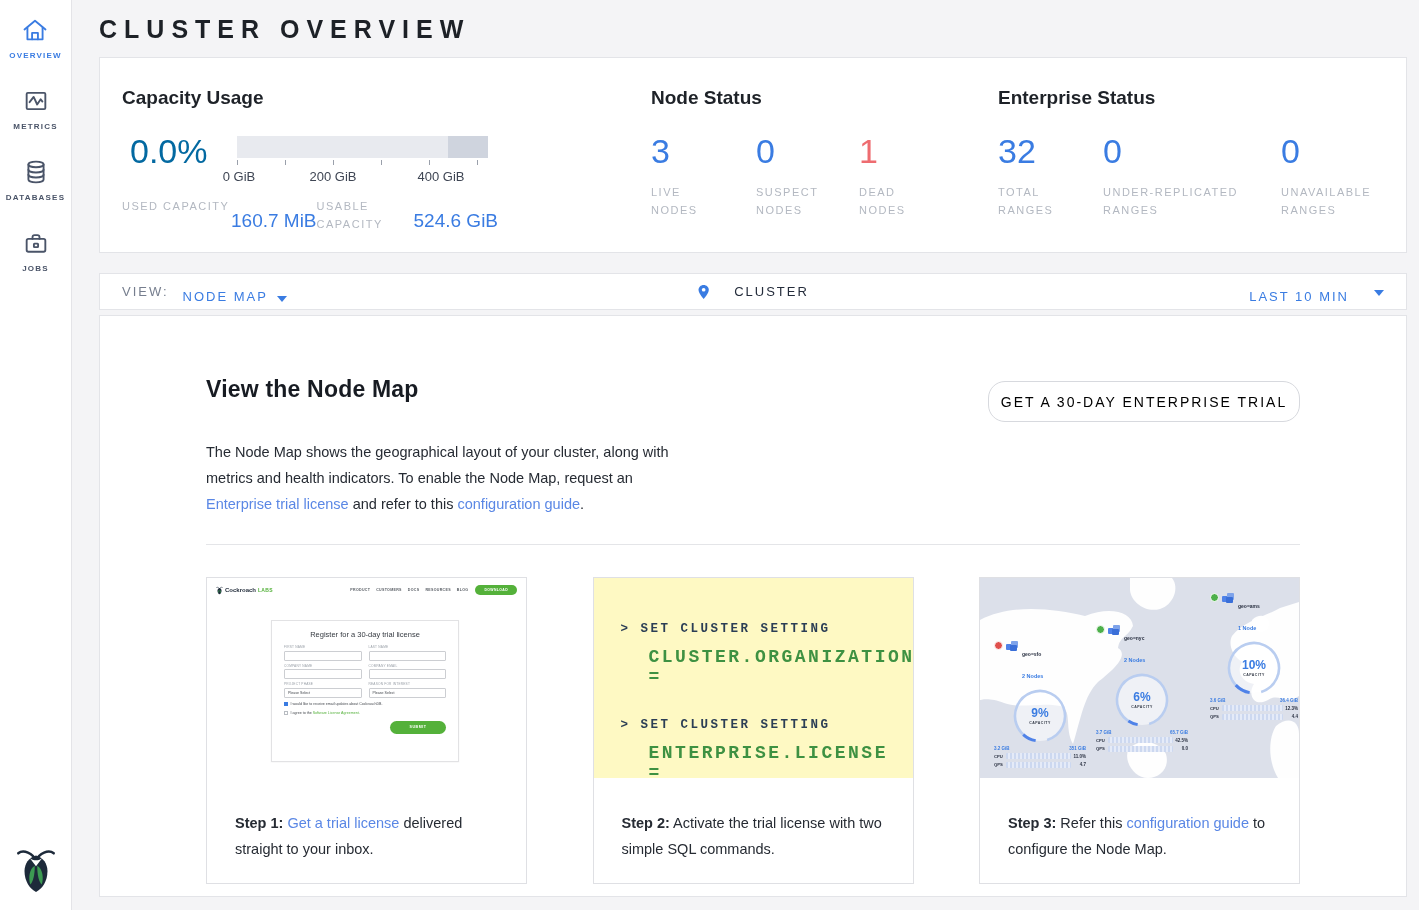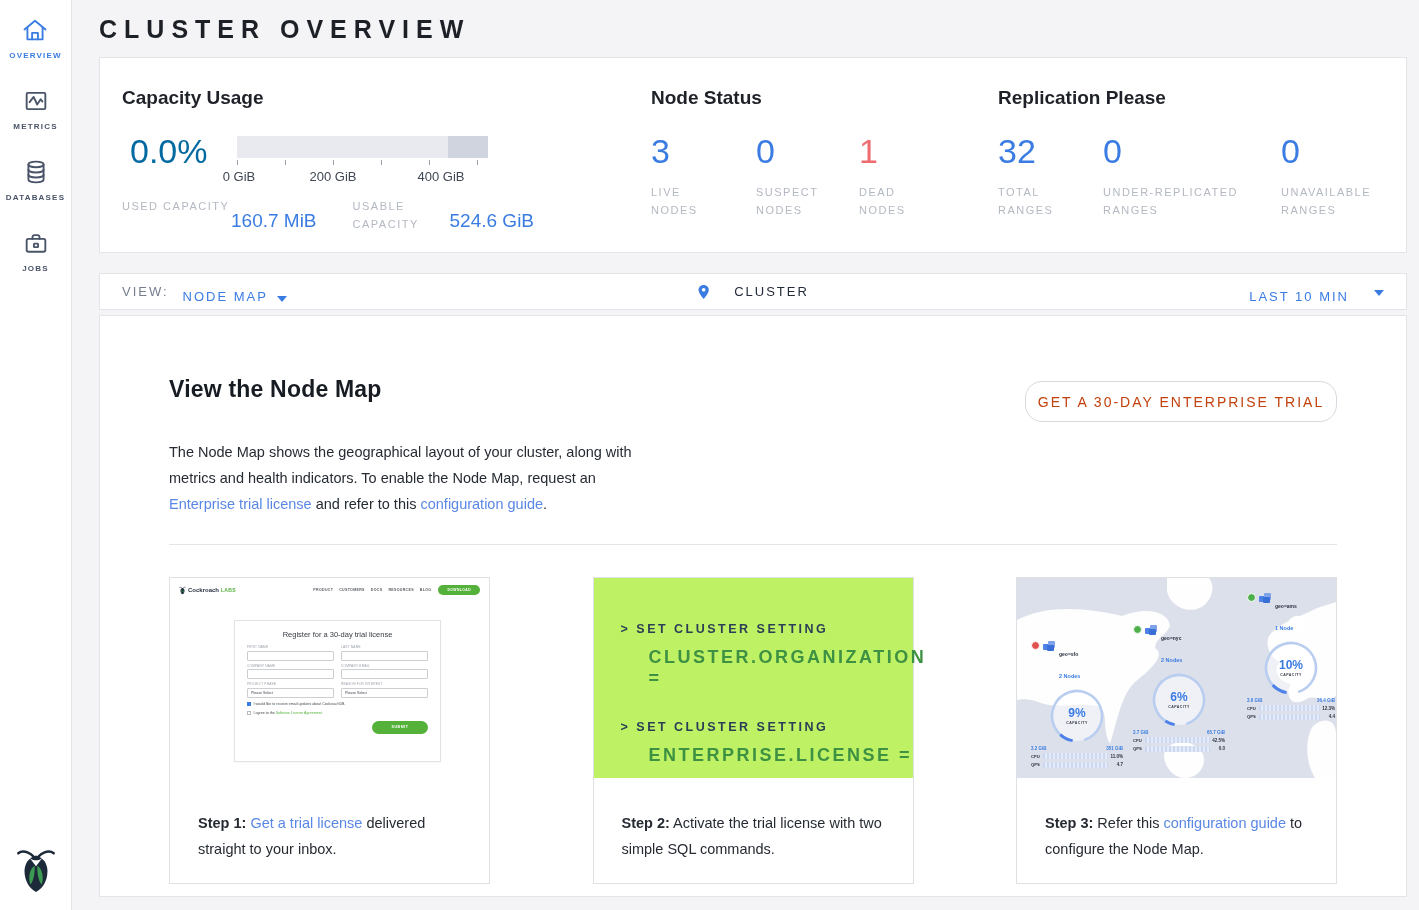--- a/index.html
+++ b/index.html
@@ -39,45 +39,45 @@
   .tick:nth-child(4){left:144px;} .tick:nth-child(5){left:192px;} .tick:nth-child(6){left:240px;}
   .tick-labels { position:relative; height:16px; margin-top:3px; font-size:13px; color:#3f4654; }
   .tick-label { position:absolute; transform:translateX(-50%); white-space:nowrap; }
   .tick-label:nth-child(1){left:2px;} .tick-label:nth-child(2){left:96px;} .tick-label:nth-child(3){left:204px;}
 
   .cap-stats { display:flex; margin-top:12px; }
   .cap-stat { display:flex; }
   .cap-stat-label { font-size:11px; letter-spacing:1.5px; color:#b3b8c1; line-height:18px; }
   .cap-stat .w1 { width:109px; } .cap-stat .w2 { width:97px; }
   .cap-stat-value { font-size:19px; color:#3a7ce2; padding-top:13px; white-space:nowrap; }
-  .cap-stat + .cap-stat { margin-left:36px; }
+  .cap-stat + .cap-stat { }
 
   .metric-row { display:flex; margin-top:25px; }
   .metric-value { font-size:34px; color:#3a7ce2; line-height:34px; }
   .metric-value.red { color:#ee6c70; }
   .metric-label { font-size:11px; letter-spacing:1.5px; color:#b3b8c1; line-height:18px; margin-top:15px; }
 
   
   .view-bar { margin-top:20px; height:37px; background:#fff; border:1px solid #e3e4e8;
               display:flex; align-items:center; padding:0 22px; position:relative; }
   .view-left { display:flex; align-items:center; gap:14px; }
   .vb-gray { font-size:13px; letter-spacing:2px; color:#767e8e; }
   .vb-blue { font-size:13px; letter-spacing:2px; color:#3a7ce2; cursor:pointer;margin-top:9px; }
   .tri { width:0; height:0; border-left:5px solid transparent; border-right:5px solid transparent;
          border-top:6px solid #3a7ce2; display:inline-block; margin-left:9px; position:relative; top:1px; }
   .view-center { position:absolute; left:50%; transform:translateX(-50%); display:flex; align-items:center; gap:24px; }
   .vb-dark { font-size:13px; letter-spacing:2px; color:#242c3b; }
   .view-right { margin-left:auto; display:flex; align-items:center; cursor:pointer;gap:16px; }
 
   
-  .main-panel { margin-top:5px; height:582px; background:#fff; border:1px solid #e3e4e8; padding:60px 69px 0; }
+  .main-panel { margin-top:5px; height:582px; background:#fff; border:1px solid #e3e4e8; padding:60px 106px 0; }
   .panel-header { display:flex; justify-content:space-between; align-items:flex-start; }
   .nm-title { font-size:23px; font-weight:bold; color:#171b22; letter-spacing:0.2px; }
   .trial-btn { width:312px; height:41px; border:1px solid #d7d9de; border-radius:17px; background:#fff;
-               color:#c2410c; font-size:14px; letter-spacing:2px; font-family:"Liberation Sans",sans-serif;
+               color:#000000; font-size:14px; letter-spacing:2px; font-family:"Liberation Sans",sans-serif;
                cursor:pointer; margin-top:5px; }
   .nm-desc { width:470px; margin-top:17px; font-size:14.5px; line-height:26px; color:#262b33; }
   .link { color:#5a87e5; cursor:pointer; }
   .divider { border:none; border-top:1px solid #e4e5e8; margin-top:27px; }
 
   
   .cards { display:flex; justify-content:space-between; margin-top:32px; }
   .card { width:321px; height:307px; background:#fff; border:1px solid #dfe0e4; position:relative; }
   .card-caption { position:absolute; top:232px; left:28px; right:20px; font-size:14.5px; line-height:26px; color:#262b33; }
   .step-prefix { font-weight:bold; }
@@ -85,38 +85,38 @@
   
   .mini-site { height:185px; position:relative; overflow:hidden; }
   .mini-header { display:flex; align-items:center; padding:7px 9px 0 9px; }
   .mini-brand { display:flex; align-items:center; gap:2px; }
   .mini-brand-name { font-size:6px; font-weight:bold; color:#26303e; }
   .mini-brand-suffix { font-size:5px; font-weight:bold; color:#54b13a; letter-spacing:0.3px; }
   .mini-nav { margin-left:auto; display:flex; gap:6px; }
   .mini-nav span { font-size:3.6px; font-weight:bold; color:#5a5f66; letter-spacing:0.3px; }
   .mini-download { margin-left:7px; background:#54b13a; color:#fff; font-size:3.4px; font-weight:bold;
                    letter-spacing:0.4px; padding:3px 9px; border-radius:7px; }
-  .mini-form { position:absolute; left:64px; top:42px; width:207px; height:142px; background:#fff;
+  .mini-form { position:absolute; left:64px; top:42px; width:188px; height:142px; background:#fff;
                border:1px solid #e2e2e4; box-shadow:0 1px 2px rgba(0,0,0,0.04); padding:9px 12px; }
   .mini-form-title { font-size:7.5px; color:#363b42; text-align:center; margin-bottom:6px; }
   .mini-grid { display:grid; grid-template-columns:1fr 1fr; column-gap:7px; row-gap:3px; }
   .mini-field label { display:block; font-size:3.2px; color:#9aa0a8; letter-spacing:0.2px; margin-bottom:1.5px; }
   .mini-input { height:10px; border:0.5px solid #ccced2; border-radius:1px; background:#fff;
                 font-size:3.6px; color:#43474d; padding:2.5px 3px; }
   .mini-checkrow { display:flex; align-items:center; gap:2.5px; margin-top:4.5px; }
   .mini-checkbox { width:4px; height:4px; border:0.5px solid #b8bcc2; flex:none; }
   .mini-checkbox.checked { background:#3a7ce2; border-color:#3a7ce2; }
   .mini-checktext { font-size:3.6px; color:#43474d; }
   .mini-green { color:#54b13a; }
   .mini-submit { margin-left:auto; margin-top:6px; width:56px; height:13px; background:#54b13a; border-radius:7px;
                  color:#fff; font-size:3.6px; font-weight:bold; letter-spacing:0.5px;
                  display:flex; align-items:center; justify-content:center; }
 
   
-  .code-area { height:200px; background:#bef264; padding:44px 0 0 27px; }
+  .code-area { height:200px; background:#fef9c3; padding:44px 0 0 27px;font-family:Liberation Mono, monospace; }
   .code-cmd { font-size:12.5px; font-weight:bold; letter-spacing:2.5px; color:#2b3e55; }
   .code-arg { font-size:18px; font-weight:bold; letter-spacing:2.5px; color:#3e9142; margin:11px 0 0 28px; }
   .code-block + .code-block { margin-top:31px; }
 
   
   .map-area { height:200px; background:#dce0ea; position:relative; overflow:hidden; }
   .map-area > svg.landmass { position:absolute; inset:0; }
   .node-widget { position:absolute; width:92px; }
   .nw-head { display:flex; align-items:flex-start; gap:3px; }
   .nw-badge { width:9px; height:9px; border-radius:50%; border:1.5px solid #fff; flex:none; margin-top:1px; }
@@ -237,21 +237,21 @@
           <div class="metric-label" style="width:85px">SUSPECT NODES</div>
         </div>
         <div class="metric">
           <div class="metric-value red">1</div>
           <div class="metric-label" style="width:70px">DEAD NODES</div>
         </div>
       </div>
     </div>
 
     <div class="repl-section">
-      <h2 class="section-title">Replication Please</h2>
+      <h2 class="section-title">Enterprise Status</h2>
       <div class="metric-row">
         <div class="metric" style="width:105px">
           <div class="metric-value">32</div>
           <div class="metric-label" style="width:70px">TOTAL RANGES</div>
         </div>
         <div class="metric" style="width:178px">
           <div class="metric-value">0</div>
           <div class="metric-label" style="width:170px">UNDER-REPLICATED RANGES</div>
         </div>
         <div class="metric">

